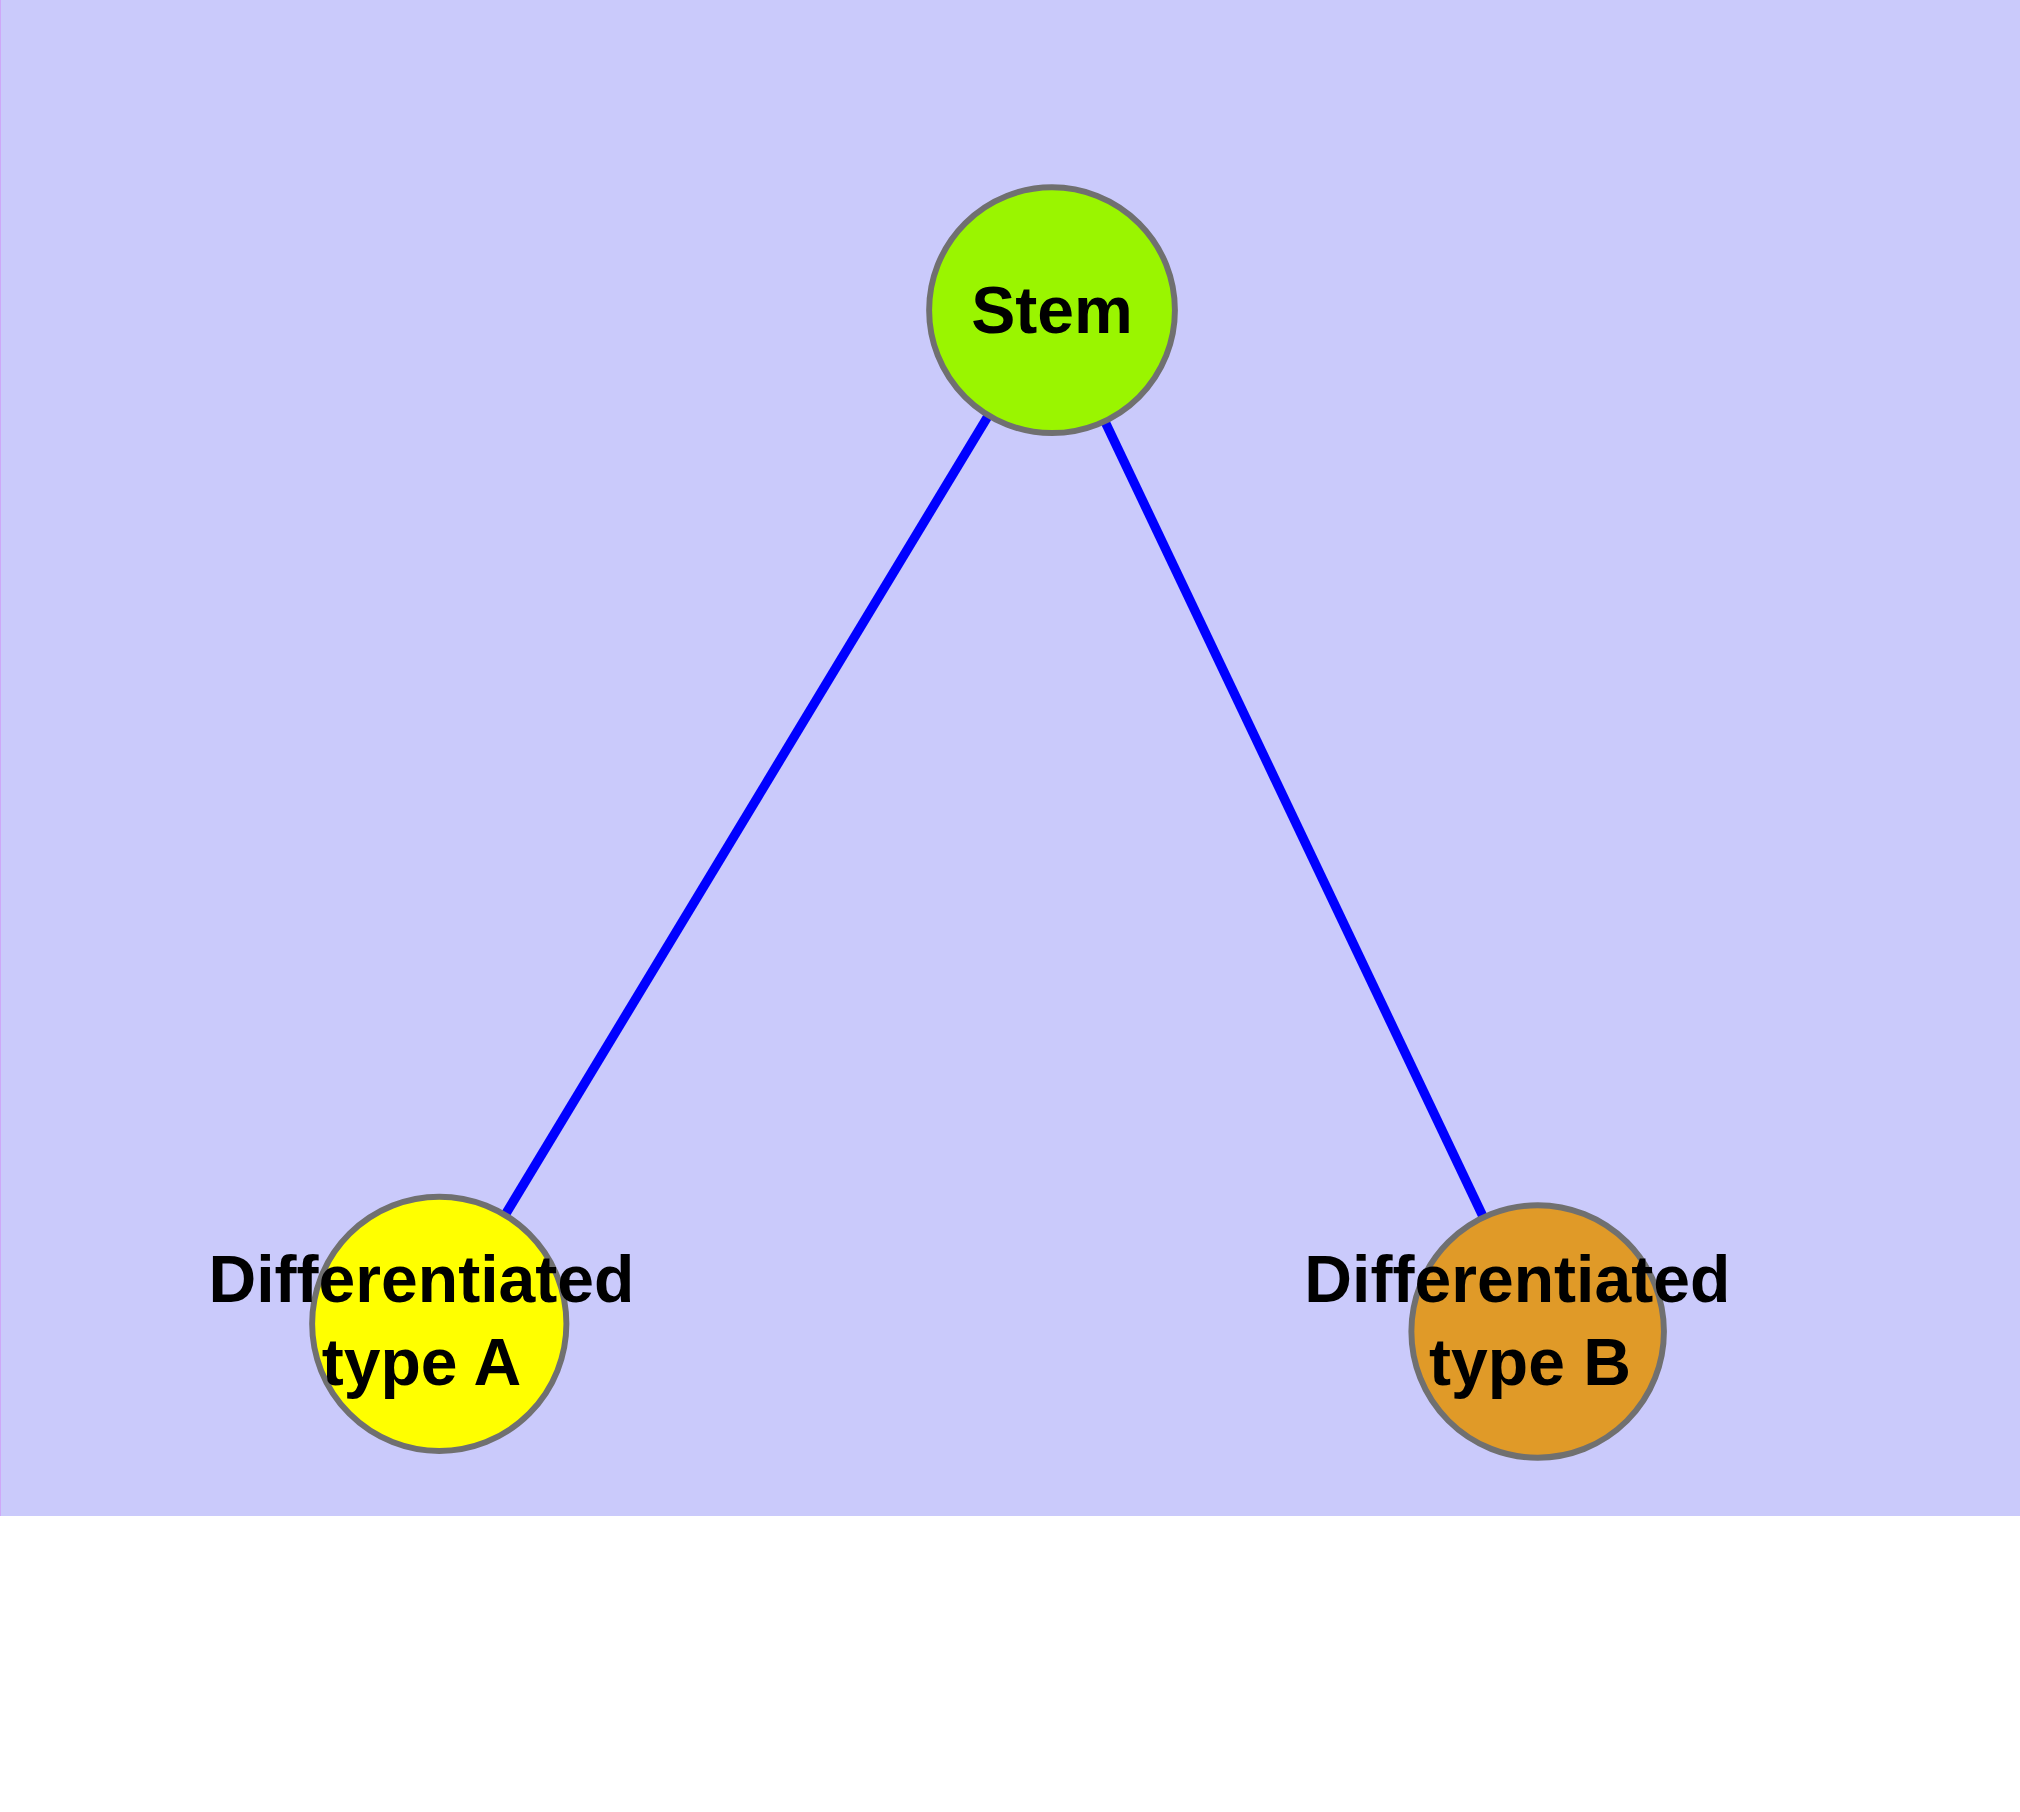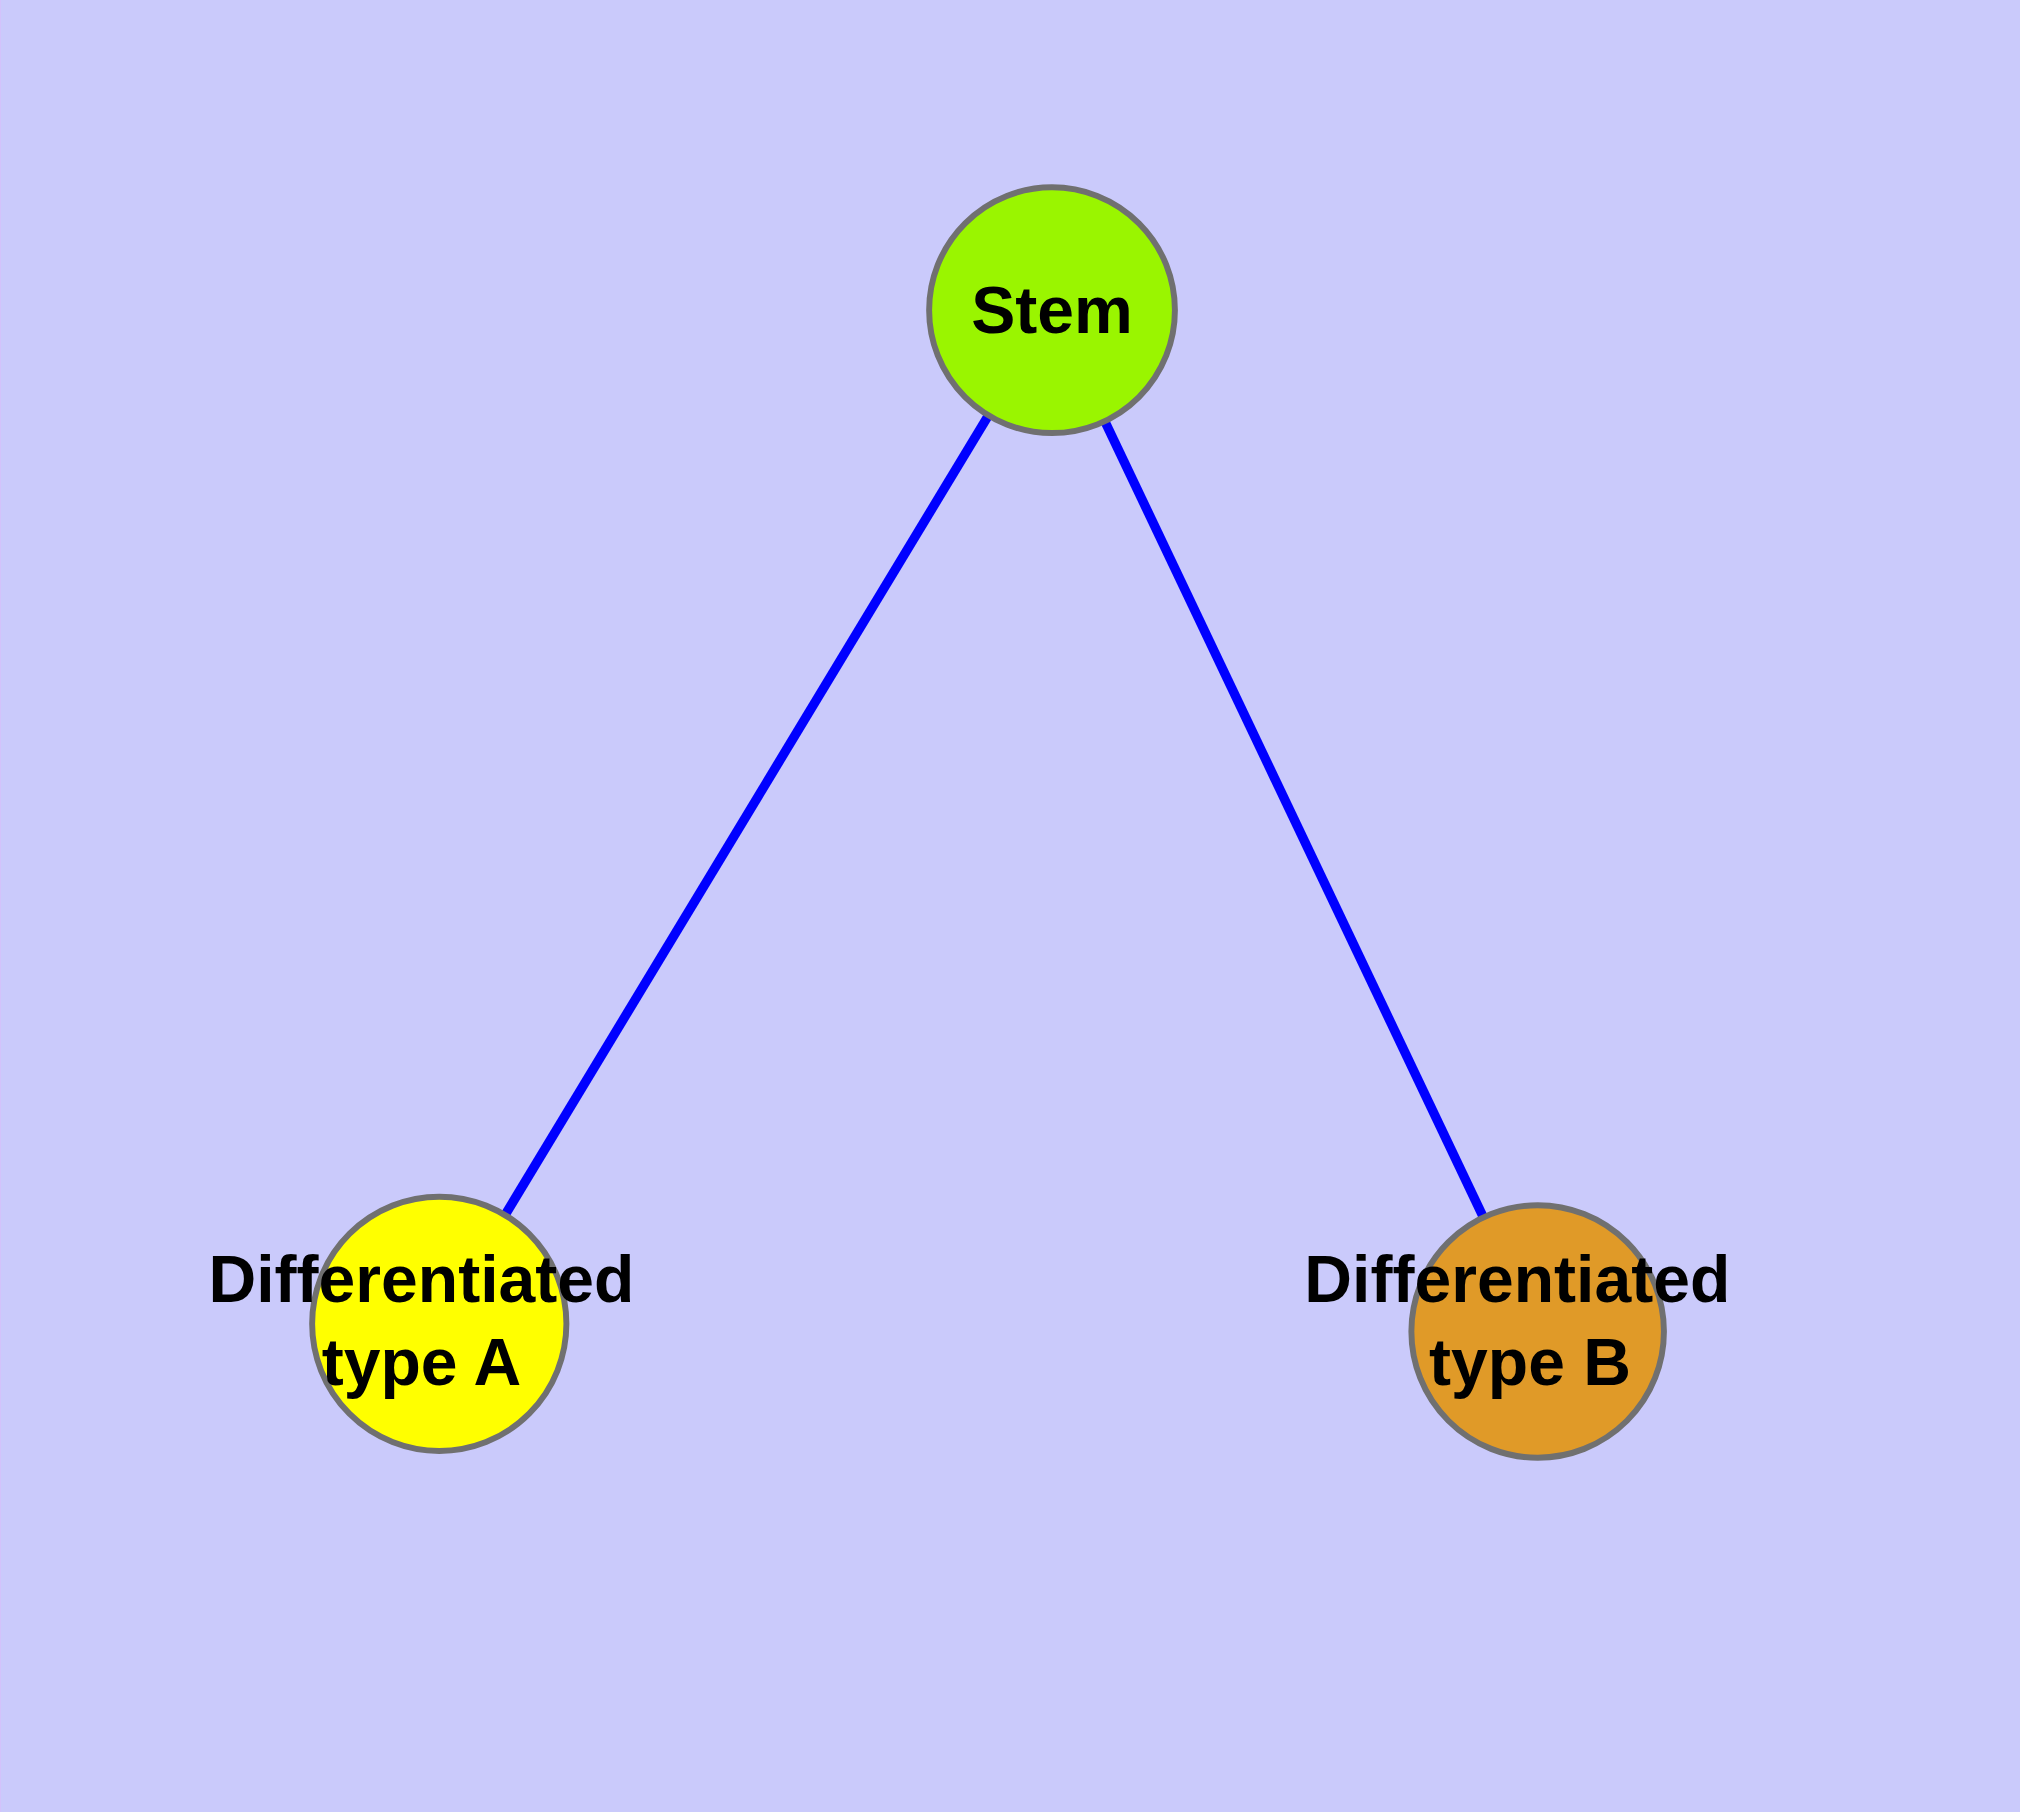--- a/index.html
+++ b/index.html
@@ -4,23 +4,23 @@
 <title>Cell differentiation graph</title>
 <style>
   html, body {
     margin: 0;
     padding: 0;
     background: #ffffff;
   }
   #canvas {
     position: relative;
     width: 2021px;
-    height: 1812px;
+    height: 1516px;
     overflow: hidden;
-    background: #f0abfc;
+    background: #d946ef;
     font-family: "Liberation Sans", sans-serif;
   }
   #graph-svg {
     position: absolute;
     inset: 0;
     width: 2021px;
     height: 1812px;
     display: block;
   }
   .node-label {

